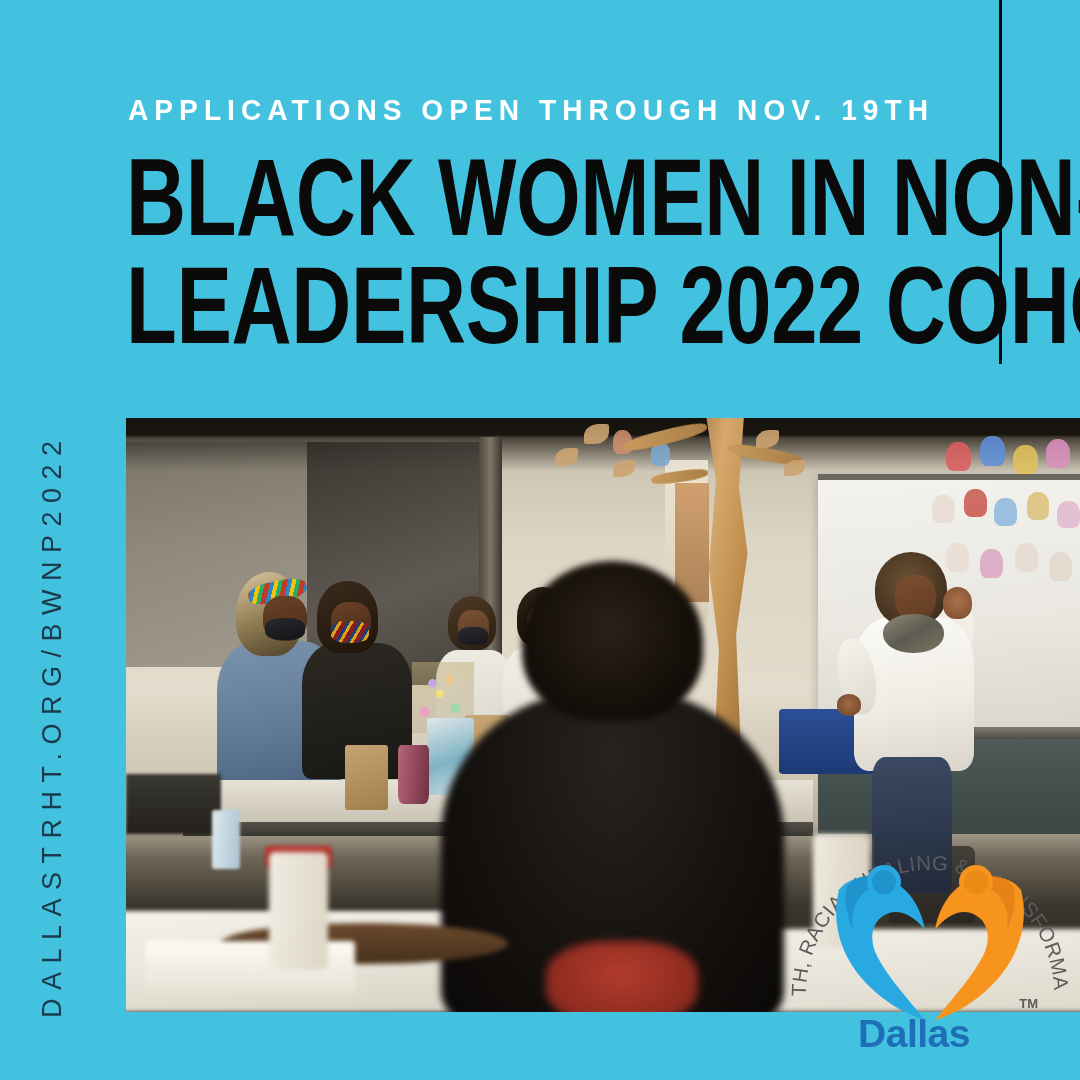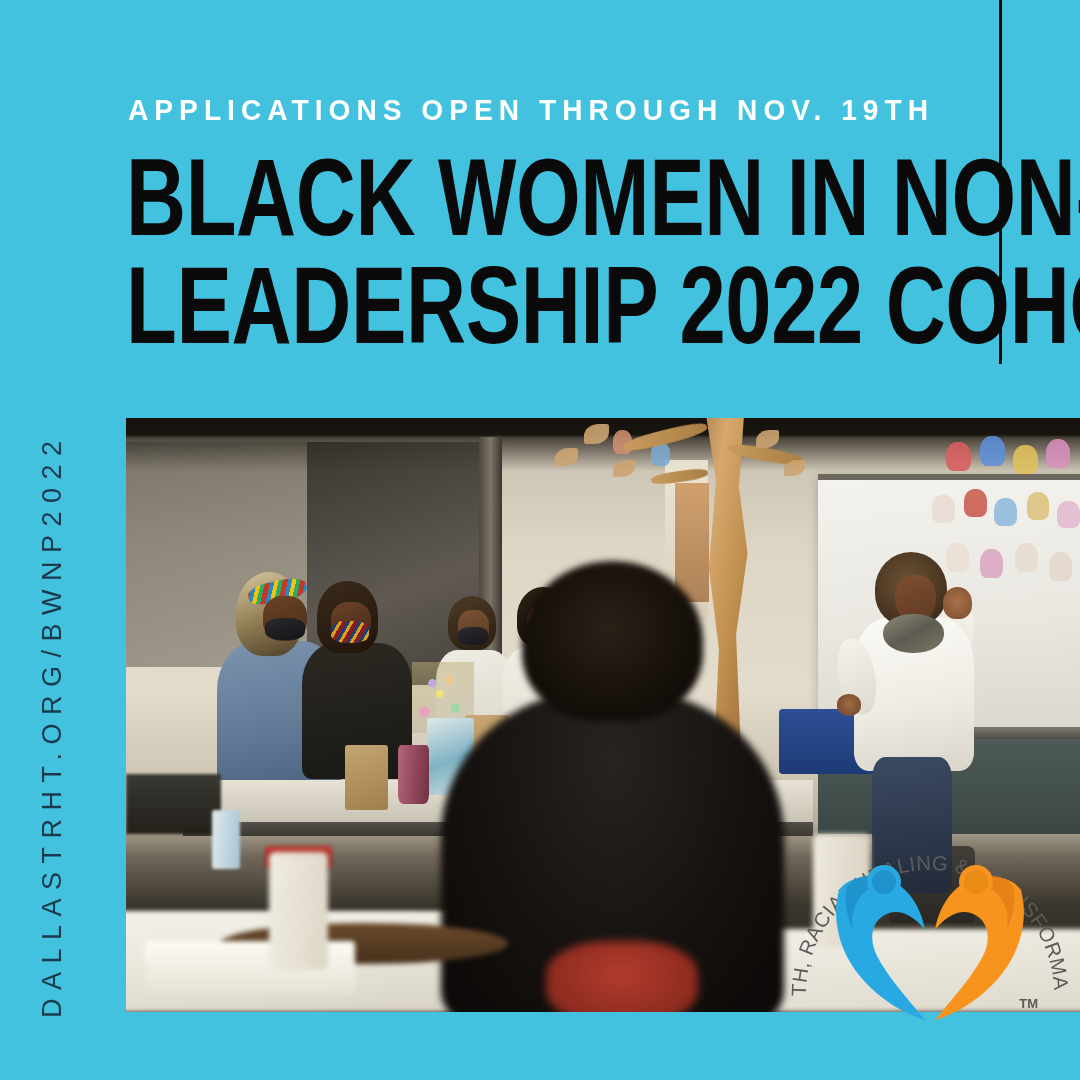--- a/index.html
+++ b/index.html
@@ -505,15 +505,16 @@
                C140 62 124 66 110 84 C114 60 128 40 146 34
                C164 28 186 30 196 44 Z" fill="#F7941E"></path>
       <path d="M188 40 C176 26 154 26 140 38 C152 36 166 40 174 50
                C182 60 184 72 182 84 C188 70 192 54 188 40 Z" fill="#E07B12" opacity="0.7"></path>
       <circle cx="151" cy="36" r="17" fill="#F7941E"></circle>
       <circle cx="151" cy="36" r="12" fill="#E88A15" opacity="0.85"></circle>
     </svg>
 
     <div class="logo-tm">TM</div>
 
+    <div class="logo-dallas">Dallas</div>
   </div>
 
 </div>
 
 </body></html>

